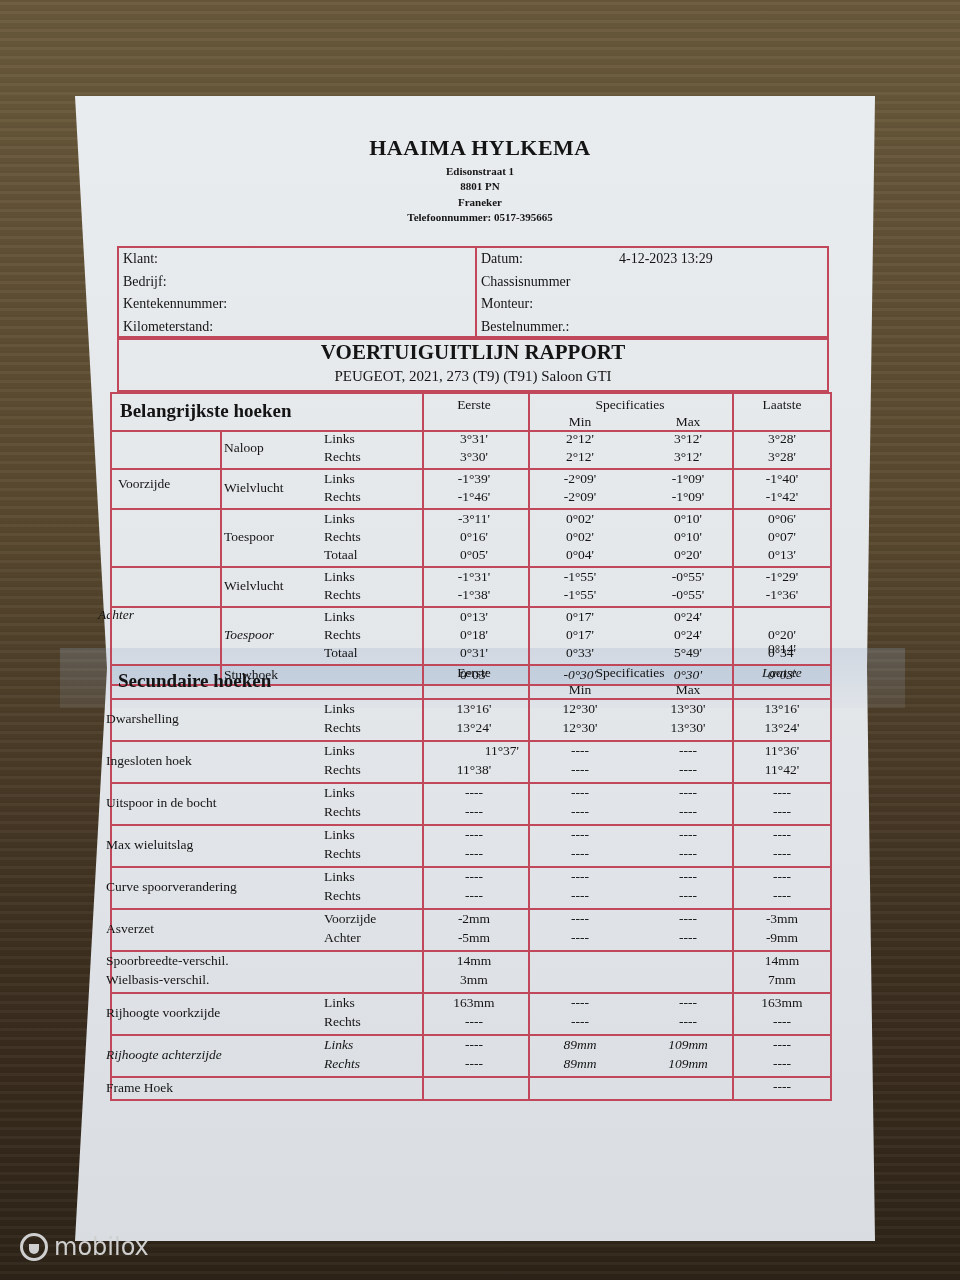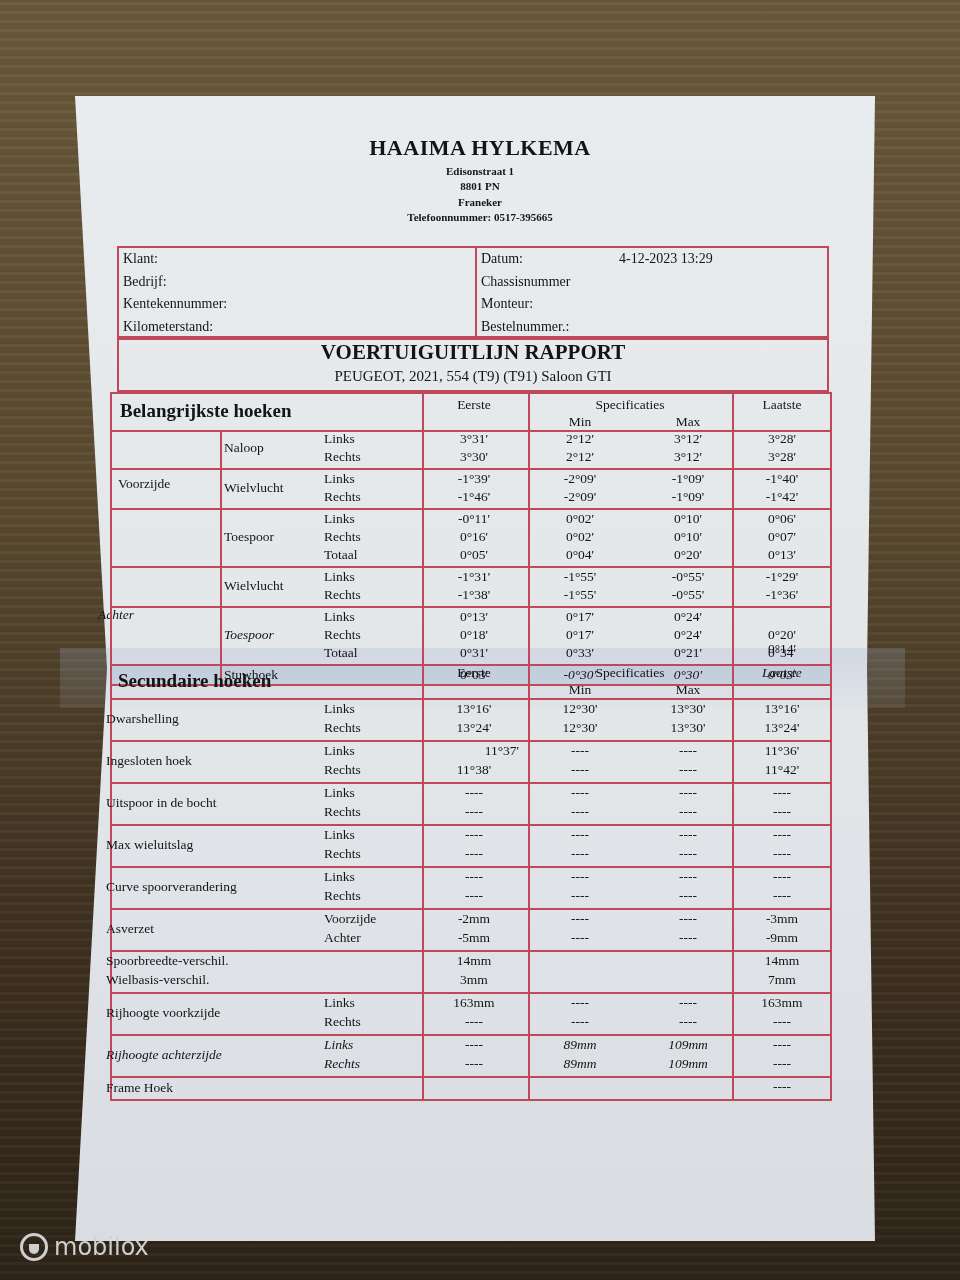--- a/index.html
+++ b/index.html
@@ -65,21 +65,21 @@
     </td>
   </tr>
 </tbody>
   </table>
 
 <table class="title">
   <tbody>
       <tr>
         <td>
     <div class="t-main">VOERTUIGUITLIJN RAPPORT</div>
-    <div class="t-sub">PEUGEOT, 2021, 554 (T9) (T91) Saloon GTI</div>
+    <div class="t-sub">PEUGEOT, 2021, 273 (T9) (T91) Saloon GTI</div>
   </td>
       </tr>
 </tbody>
   </table>
 
 <div class="grid" style="top:392px;">
   <div class="row" style="height:36px;border-top:2px solid #c0485a">
     <span class="c sec-h" style="left:8px;top:8px">Belangrijkste hoeken</span>
     <span class="vl" style="left:310px"></span>
       <span class="vl" style="left:416px"></span>
@@ -128,21 +128,21 @@
       <span class="c ctr" style="left: 576px; top: 18px;">-1°09'</span>
       <span class="c ctr" style="left: 670px; top: 18px;">-1°42'</span>
     </div>
     <div class="row" style="height: 56px; border-bottom: 2px solid rgb(192, 72, 90);">
       <span class="vl" style="left: 108px;"></span>
       <span class="vl" style="left: 310px;"></span>
       <span class="vl" style="left: 416px;"></span>
       <span class="vl" style="left: 620px;"></span>
       <span class="c" style="left: 112px; top: 18px;">Toespoor</span>
       <span class="c" style="left: 212px; top: 0px;">Links</span>
-      <span class="c ctr" style="left: 362px; top: 0px;">-0°11'</span>
+      <span class="c ctr" style="left: 362px; top: 0px;">-3°11'</span>
       <span class="c ctr" style="left: 468px; top: 0px;">0°02'</span>
       <span class="c ctr" style="left: 576px; top: 0px;">0°10'</span>
       <span class="c ctr" style="left: 670px; top: 0px;">0°06'</span>
       <span class="c" style="left: 212px; top: 18px;">Rechts</span>
       <span class="c ctr" style="left: 362px; top: 18px;">0°16'</span>
       <span class="c ctr" style="left: 468px; top: 18px;">0°02'</span>
       <span class="c ctr" style="left: 576px; top: 18px;">0°10'</span>
       <span class="c ctr" style="left: 670px; top: 18px;">0°07'</span>
       <span class="c" style="left: 212px; top: 36px;">Totaal</span>
       <span class="c ctr" style="left: 362px; top: 36px;">0°05'</span>
@@ -180,21 +180,21 @@
       <span class="c ctr" style="left: 576px; top: 0px;">0°24'</span>
       <span class="c ctr" style="left: 670px; top: 0px; margin-top: 32px;">0°14'</span>
       <span class="c" style="left: 212px; top: 18px;">Rechts</span>
       <span class="c ctr" style="left: 362px; top: 18px;">0°18'</span>
       <span class="c ctr" style="left: 468px; top: 18px;">0°17'</span>
       <span class="c ctr" style="left: 576px; top: 18px;">0°24'</span>
       <span class="c ctr" style="left: 670px; top: 18px;">0°20'</span>
       <span class="c" style="left: 212px; top: 36px;">Totaal</span>
       <span class="c ctr" style="left: 362px; top: 36px;">0°31'</span>
       <span class="c ctr" style="left: 468px; top: 36px;">0°33'</span>
-      <span class="c ctr" style="left: 576px; top: 36px;">0°21'</span>
+      <span class="c ctr" style="left: 576px; top: 36px;">5°49'</span>
       <span class="c ctr" style="left: 670px; top: 36px;">0°34'</span>
     </div>
     <div class="row" style="height: 18px; background: rgba(160, 180, 210, 0.35);">
       <span class="vl" style="left: 108px;"></span>
       <span class="vl" style="left: 310px;"></span>
       <span class="vl" style="left: 416px;"></span>
       <span class="vl" style="left: 620px;"></span>
       <span class="c" style="left: 112px; top: 0px;">Stuwhoek</span>
       <span class="c ctr" style="left: 362px; top: 0px;">0°03'</span>
       <span class="c ctr" style="left: 468px; top: 0px; font-style: italic;">-0°30'</span>

